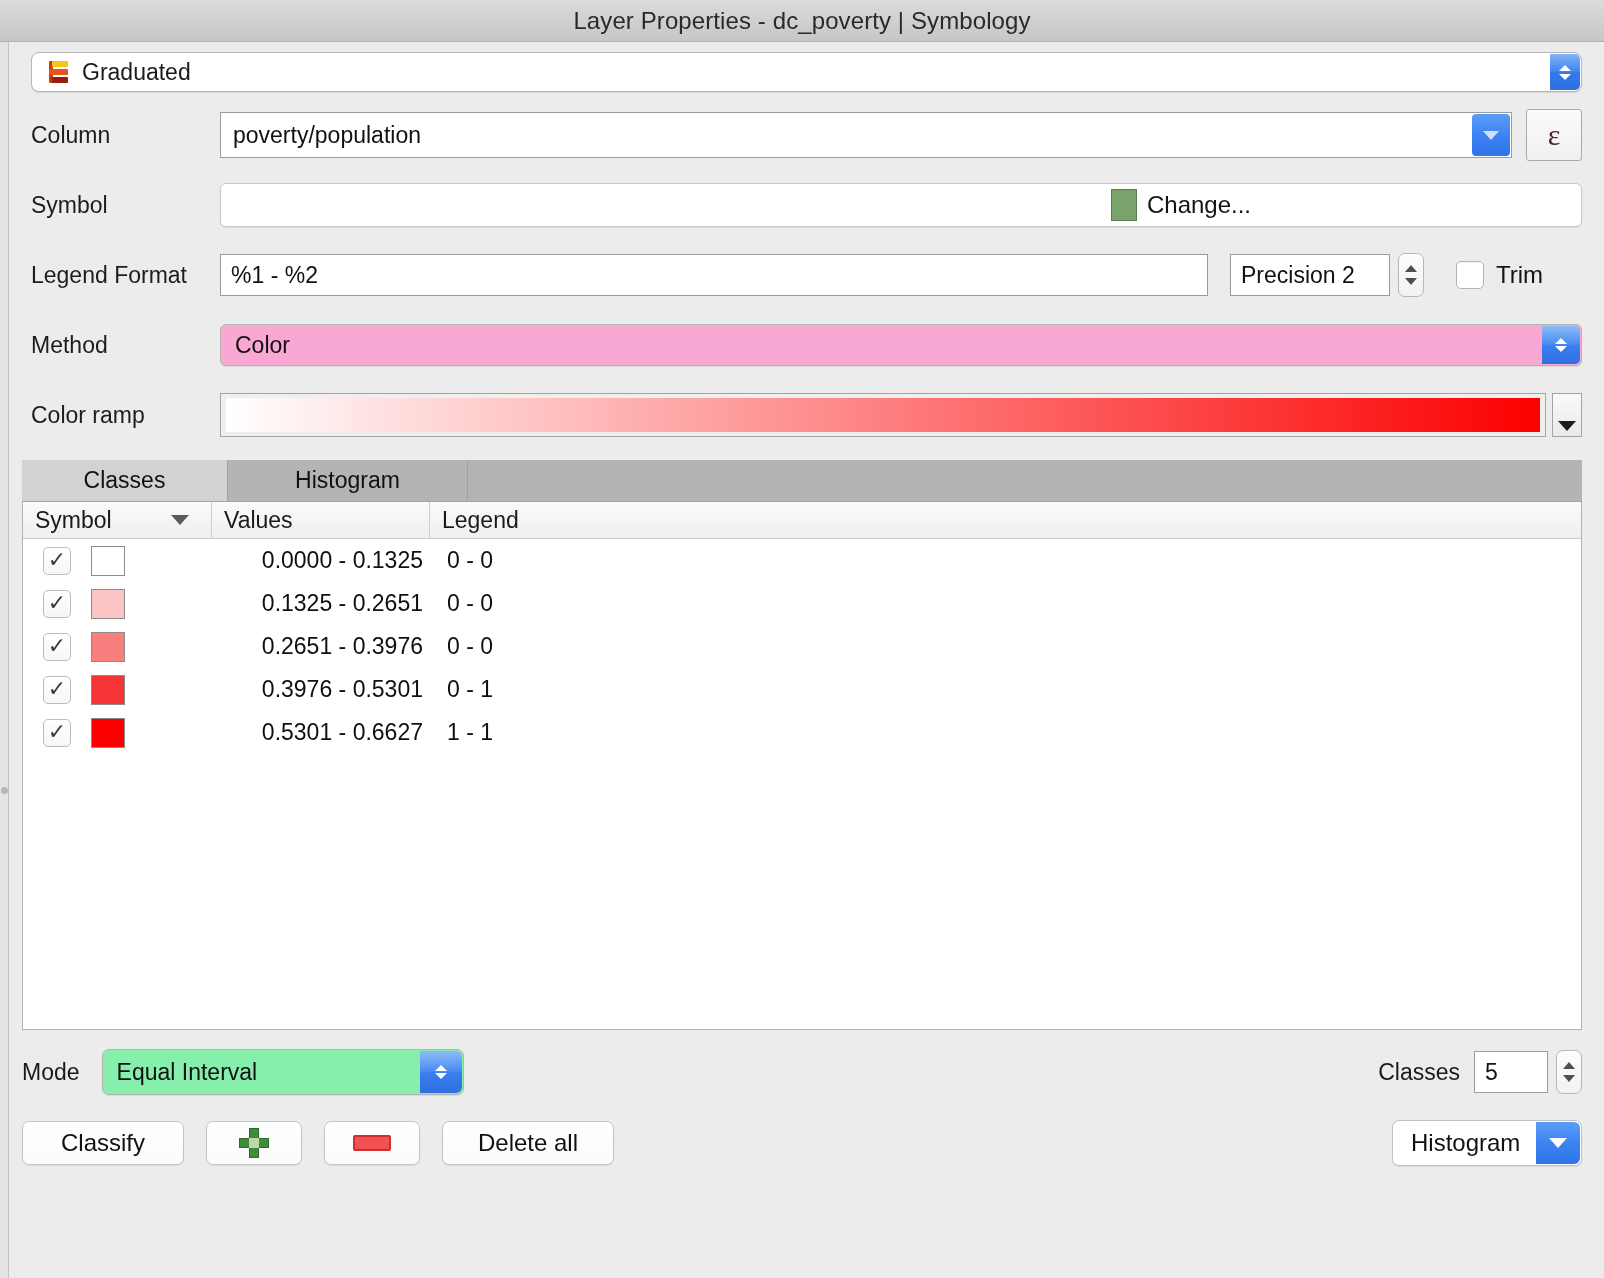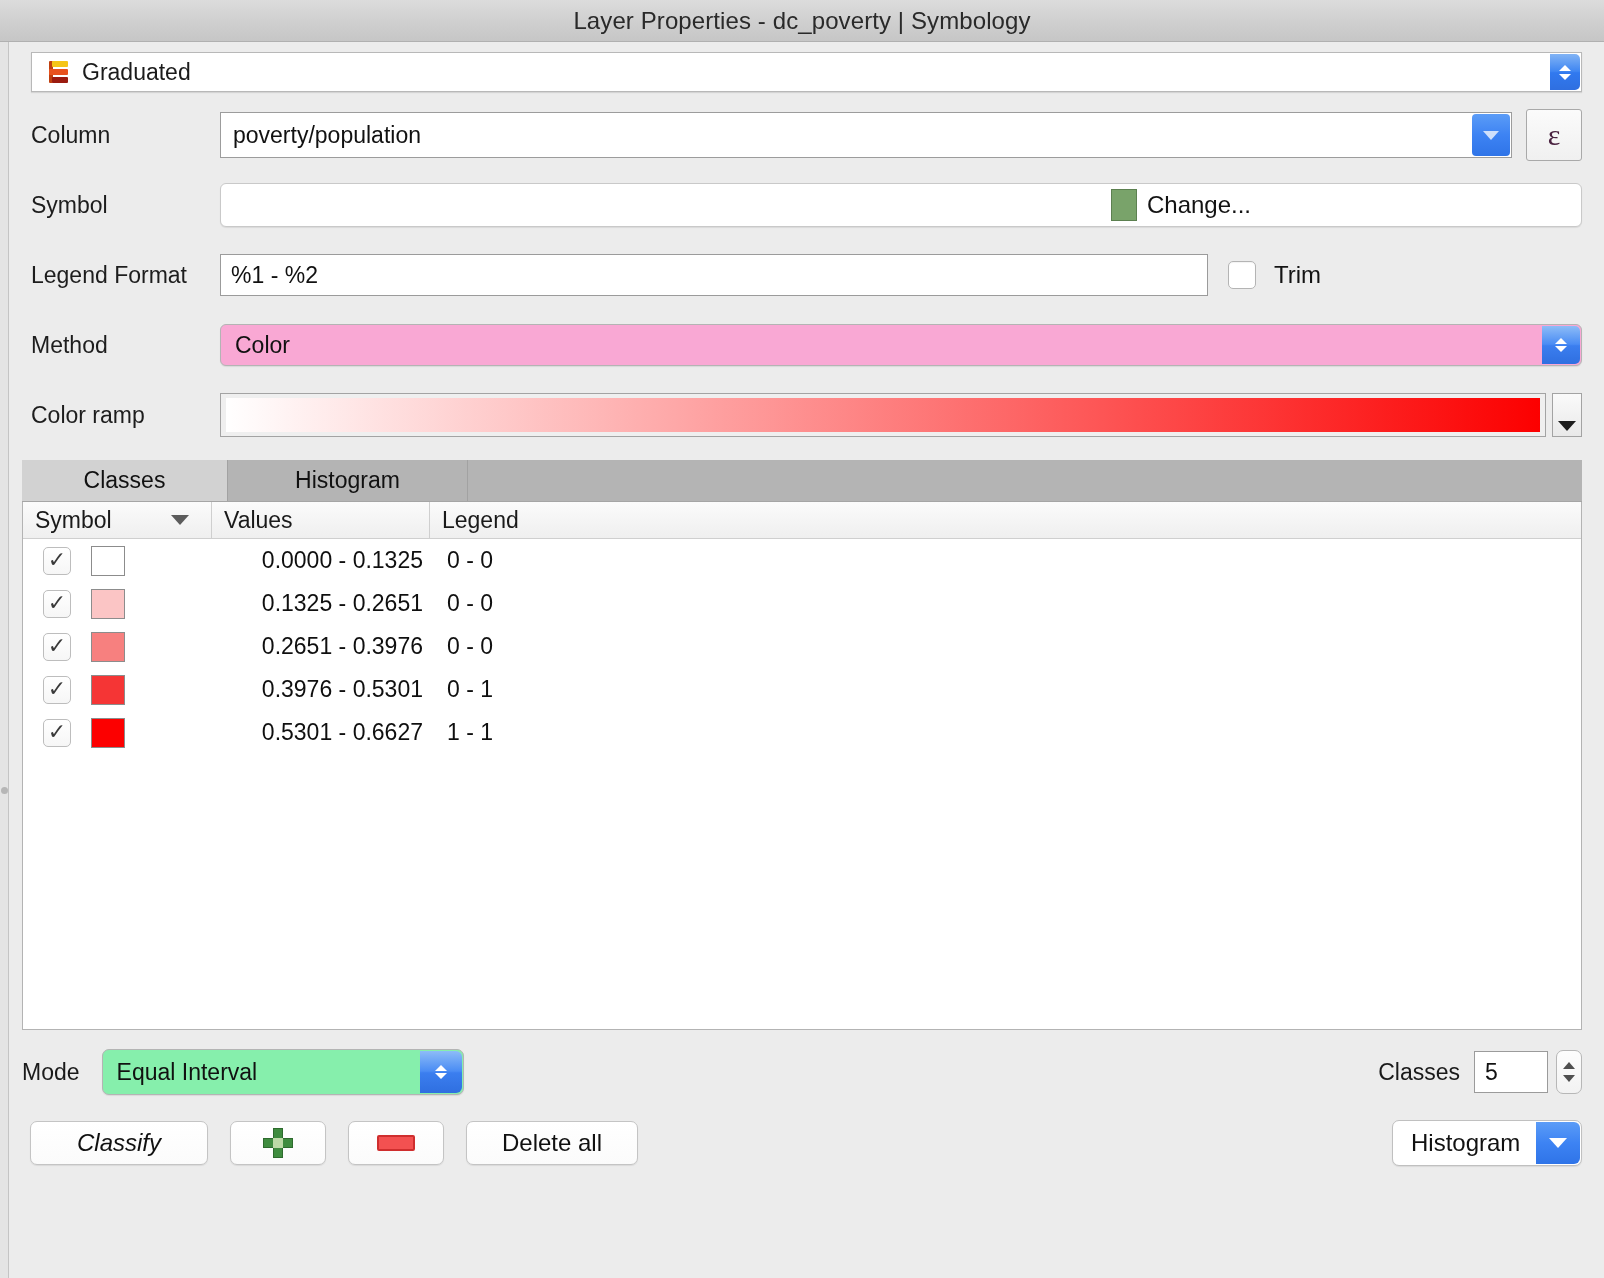--- a/index.html
+++ b/index.html
@@ -35,21 +35,21 @@
   }
 
   .content { padding: 0 0 0 0; }
 
   
   .renderer-row { padding: 10px 22px 0 31px; }
   .combo-mac {
     position: relative; height: 40px;
     background: #ffffff;
     border: 1px solid #b8b8b8;
-    border-radius: 0;
+    border-radius: 8px;
     display: flex; align-items: center;
     padding-left: 14px;
     box-shadow: 0 1px 1px rgba(0,0,0,0.10);
   }
   .combo-mac .label { font-size: 23px; color: #1b1b1b; }
   .combo-mac .stepper {
     position: absolute; right: 1px; top: 1px; bottom: 1px; width: 30px;
     border-radius: 0 5px 5px 0;
     background: linear-gradient(to bottom, #82b4f5 0%, #3f86f2 48%, #3179ef 52%, #2f6fe0 100%);
     display: flex; flex-direction: column; align-items: center; justify-content: center;
@@ -142,21 +142,21 @@
     border: 1px solid #b7b7b7; border-radius: 7px;
     display: flex; flex-direction: column; align-items: center; justify-content: center; gap: 6px;
   }
   .spin-small .a {
     width: 0; height: 0;
     border-left: 6px solid transparent; border-right: 6px solid transparent;
   }
   .spin-small .a.up { border-bottom: 7px solid #4f4f4f; }
   .spin-small .a.dn { border-top: 7px solid #4f4f4f; }
 
-  .trim-wrap { display: flex; align-items: center; margin-left: 20px; gap: 18px; }
+  .trim-wrap { display: flex; align-items: center; margin-left: 32px; gap: 12px; }
   .checkbox-big {
     width: 28px; height: 28px; border-radius: 5px;
     background: #fff; border: 1px solid #b4b4b4;
     box-shadow: inset 0 1px 1px rgba(0,0,0,0.05);
   }
   .trim-wrap .txt { font-size: 24px; color: #141414; }
 
   
   .method-combo {
     position: relative; height: 42px; flex: 1 1 auto;
@@ -289,21 +289,21 @@
     display: flex; align-items: center; gap: 22px;
   }
   .btn {
     height: 44px;
     background: linear-gradient(to bottom, #ffffff, #fbfbfb);
     border: 1px solid #c4c4c4; border-radius: 7px;
     box-shadow: 0 1px 1px rgba(0,0,0,0.08);
     display: flex; align-items: center; justify-content: center;
     font-size: 24px; color: #111;
   }
-  #btn-classify { width: 178px; margin-left: 8px; font-style: italic; }
+  #btn-classify { width: 162px; margin-left: 0; }
   #btn-add { width: 96px; }
   #btn-remove { width: 96px; }
   #btn-delete-all { width: 172px; }
 
   
   .plus-icon { position: relative; width: 30px; height: 30px; }
   .plus-icon i { position: absolute; background: #3f8c3f; border: 1px solid #2e6b2e; }
   .plus-icon .h { left: 0; top: 10px; width: 30px; height: 10px; }
   .plus-icon .v { left: 10px; top: 0; width: 10px; height: 30px; }
   .plus-icon .c { left: 10px; top: 10px; width: 10px; height: 10px; background: #bcd9a6; border: none; }
@@ -382,20 +382,27 @@
         <span class="symbol-inner">
           <span class="swatch" style="background: rgb(121, 163, 106);"></span>
           <span class="txt">Change...</span>
         </span>
       </div>
     </div>
 
     <div class="row">
       <div class="rowlabel">Legend Format</div>
       <div class="lf-input">%1 - %2</div>
+      <div class="precision-wrap">
+        <div class="precision-input">Precision 2</div>
+        <div class="spin-small">
+          <span class="a up"></span>
+          <span class="a dn"></span>
+        </div>
+      </div>
       <div class="trim-wrap">
         <span class="checkbox-big"></span>
         <span class="txt">Trim</span>
       </div>
     </div>
 
     <div class="row">
       <div class="rowlabel">Method</div>
       <div class="method-combo">
         <span class="val">Color</span>

